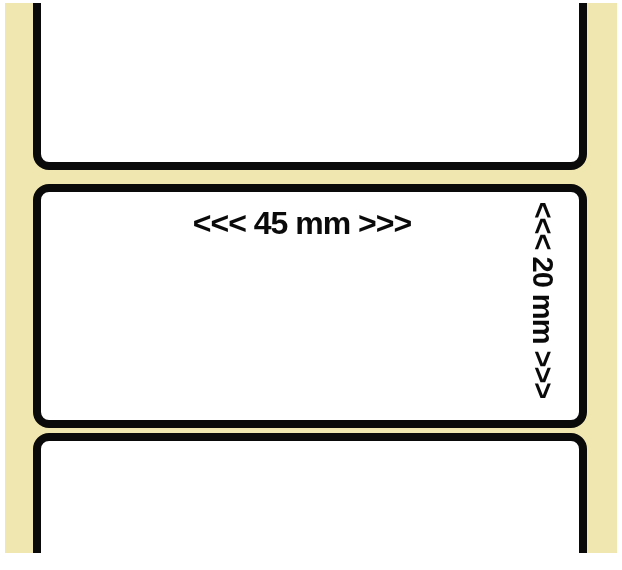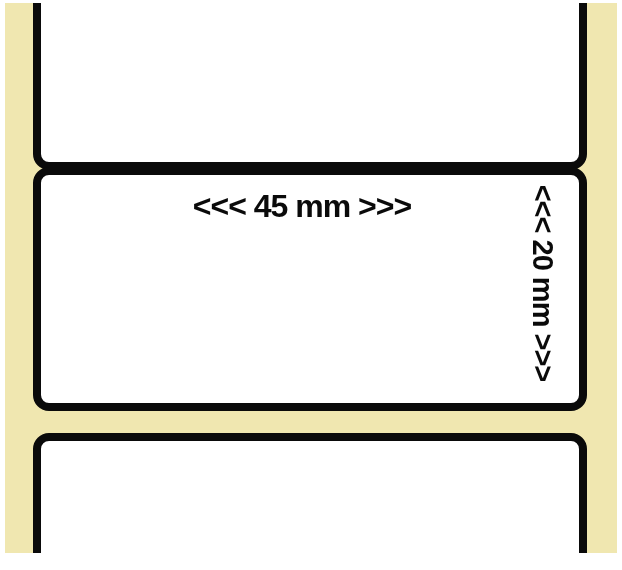--- a/index.html
+++ b/index.html
@@ -31,21 +31,21 @@
   .label {
     position: absolute;
     left: 28px;
     width: 554px;
     background: #ffffff;
     border: 8px solid #0a0a0a;
     border-radius: 16px;
     box-sizing: border-box;
   }
   .label-top    { top: -24px;  height: 191px; }
-  .label-mid    { top: 164px;  height: 244px; }
+  .label-mid    { top: 181px;  height: 244px; }
   .label-bottom { top: 430px;  height: 160px; }
 
   .dim-text {
     font-family: "Liberation Sans", sans-serif;
     font-weight: bold;
     color: #0a0a0a;
     white-space: nowrap;
     letter-spacing: -1px;
   }
   

